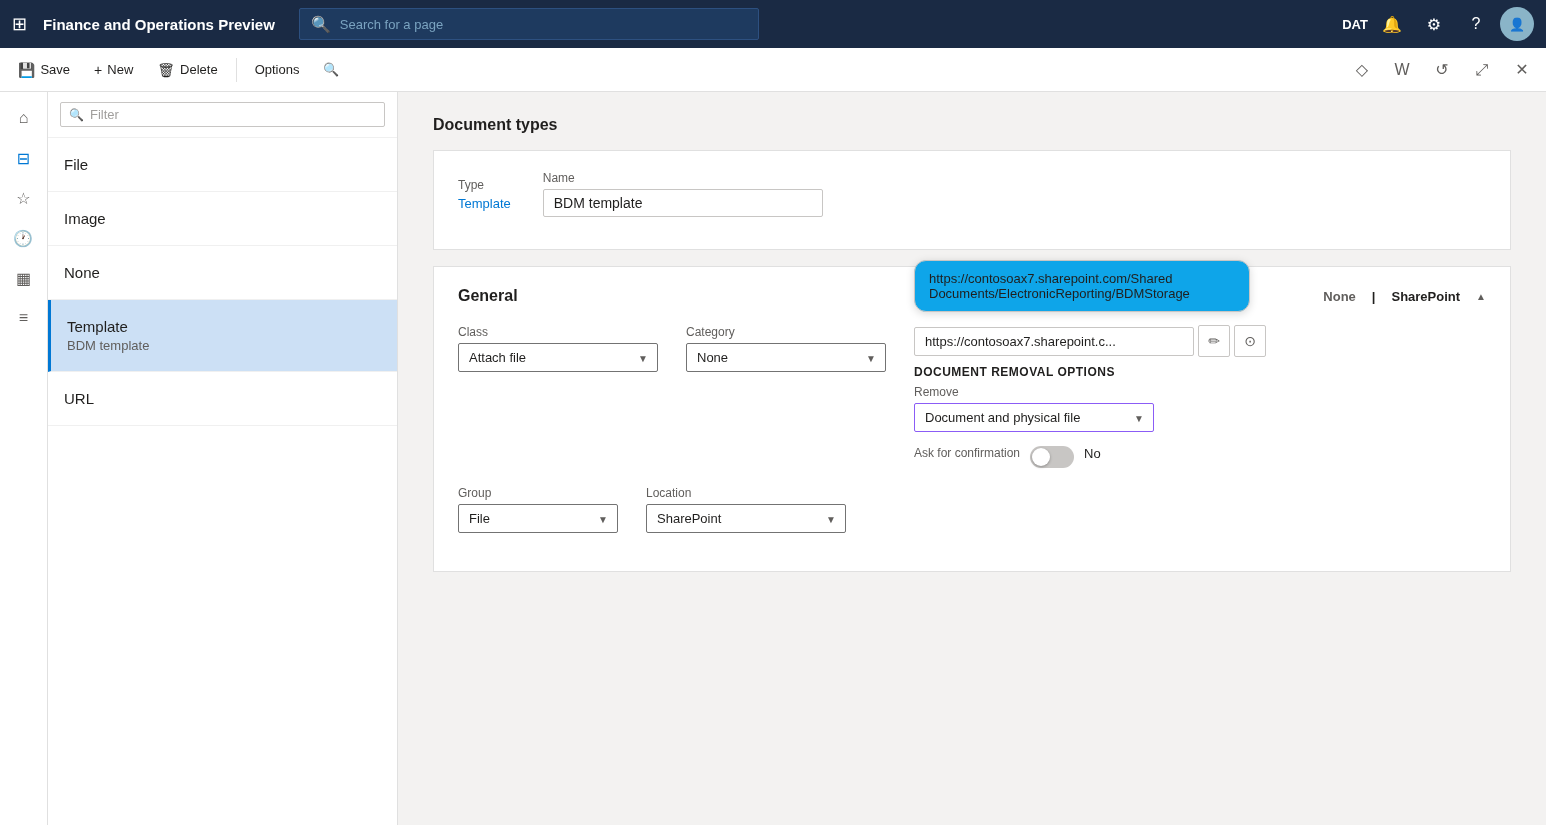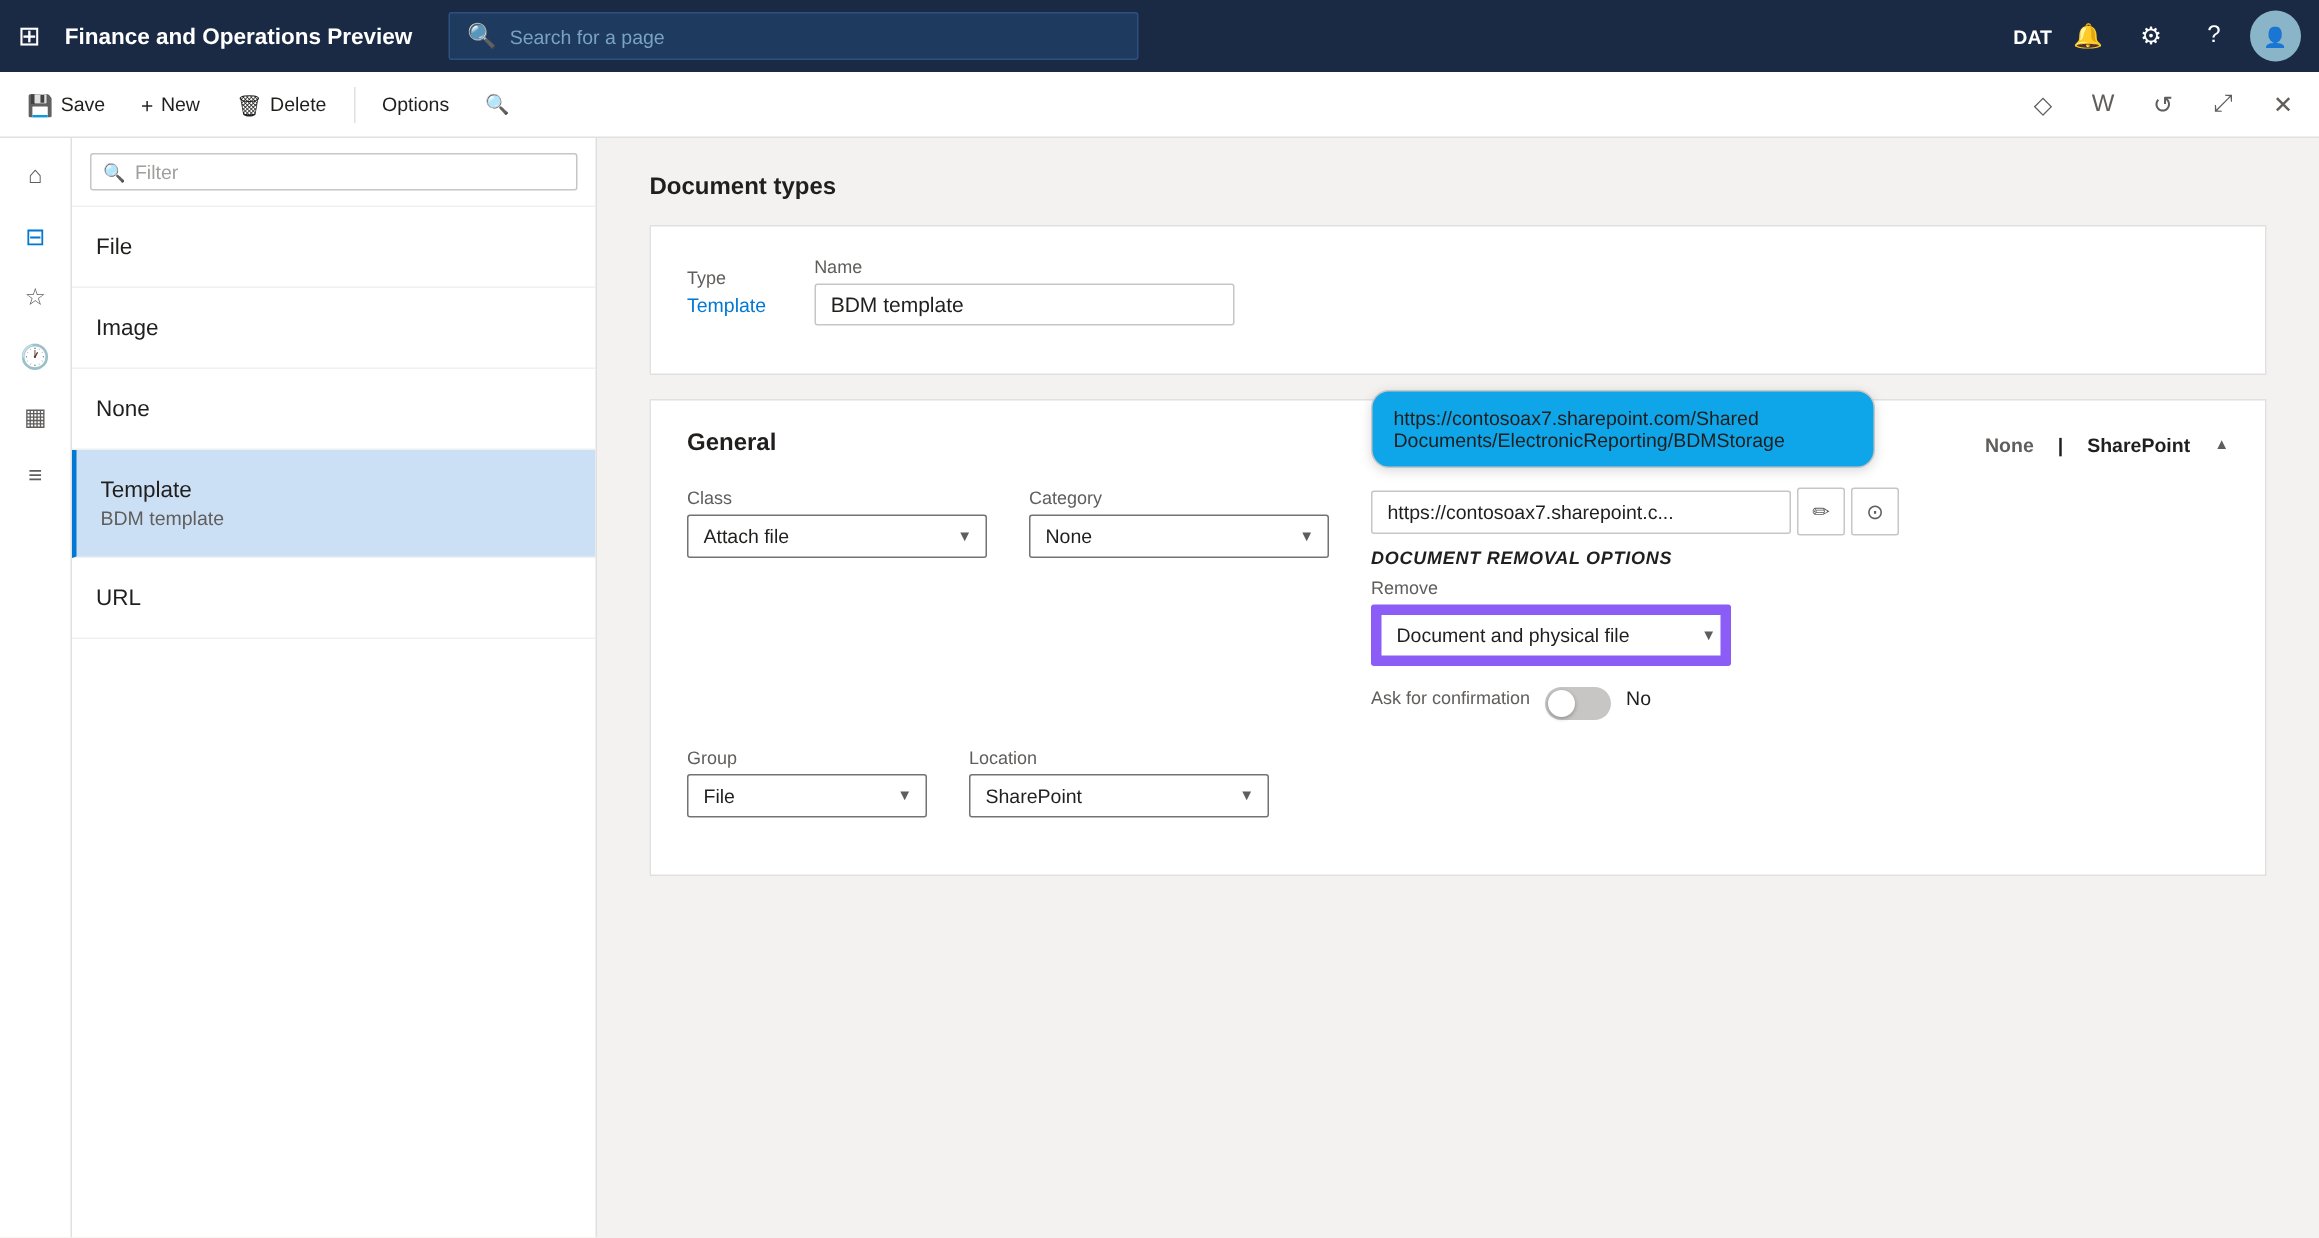--- a/index.html
+++ b/index.html
@@ -323,27 +323,26 @@
     .doc-removal {
       margin-top: 8px;
     }
     .doc-removal-title {
       font-size: 12px;
       font-weight: 700;
       color: #201f1e;
       text-transform: uppercase;
       letter-spacing: 0.5px;
       margin-bottom: 6px;
-      font-style: italic;
     }
     .remove-label { font-size: 12px; color: #605e5c; margin-bottom: 4px; }
 
     .remove-select {
       appearance: none;
-      border: 7px solid #8b5cf6;
+      border: 1px solid #8b5cf6;
       border-radius: 2px;
       padding: 6px 32px 6px 10px;
       font-size: 13px;
       color: #201f1e;
       background: #fff;
       cursor: pointer;
       outline: none;
       width: 240px;
     }
 

